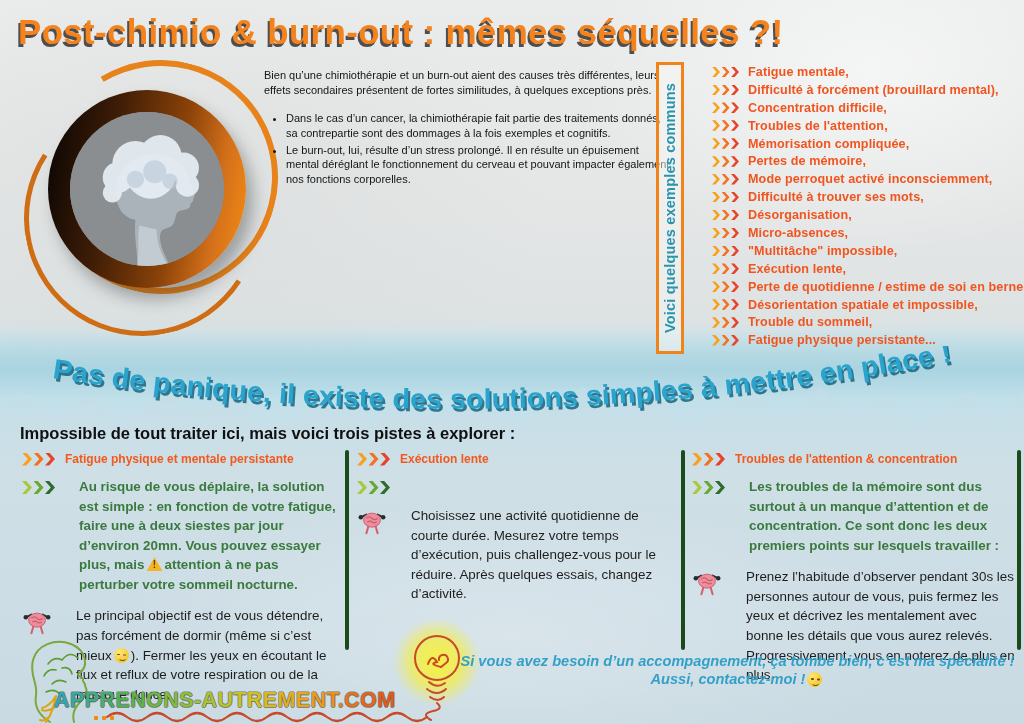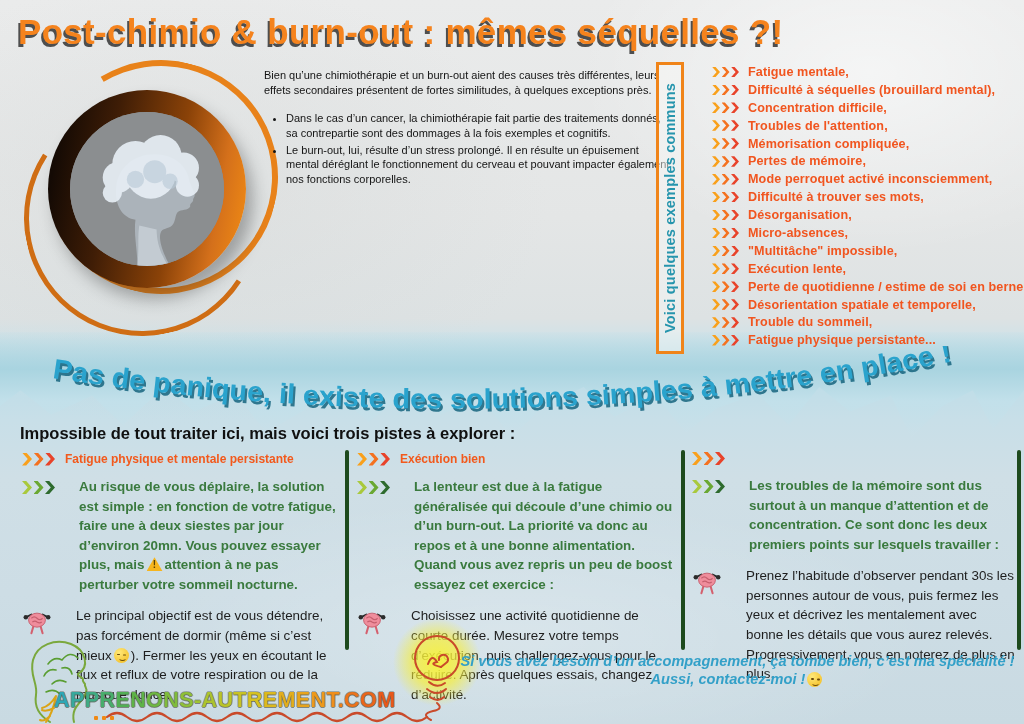--- a/index.html
+++ b/index.html
@@ -142,21 +142,21 @@
         </span>
         <span class="ex-text">Fatigue mentale,</span>
       </div>
 
       <div class="ex-row">
         <span class="chevs">
           <i class="c1"></i>
           <i class="c2"></i>
           <i class="c3"></i>
         </span>
-        <span class="ex-text">Difficulté à séquelles (brouillard mental),</span>
+        <span class="ex-text">Difficulté à forcément (brouillard mental),</span>
       </div>
 
       <div class="ex-row">
         <span class="chevs">
           <i class="c1"></i>
           <i class="c2"></i>
           <i class="c3"></i>
         </span>
         <span class="ex-text">Concentration difficile,</span>
       </div>
@@ -250,21 +250,21 @@
         </span>
         <span class="ex-text">Perte de quotidienne / estime de soi en berne,</span>
       </div>
 
       <div class="ex-row">
         <span class="chevs">
           <i class="c1"></i>
           <i class="c2"></i>
           <i class="c3"></i>
         </span>
-        <span class="ex-text">Désorientation spatiale et temporelle,</span>
+        <span class="ex-text">Désorientation spatiale et impossible,</span>
       </div>
 
       <div class="ex-row">
         <span class="chevs">
           <i class="c1"></i>
           <i class="c2"></i>
           <i class="c3"></i>
         </span>
         <span class="ex-text">Trouble du sommeil,</span>
       </div>
@@ -325,29 +325,28 @@
     </div>
   </div>
 
   <div class="col col2">
     <div class="col-head">
       <span class="chevs big">
           <i class="c1"></i>
           <i class="c2"></i>
           <i class="c3"></i>
         </span>
-      <span class="ctitle">Exécution bien</span>
+      <span class="ctitle">Exécution lente</span>
     </div>
     <div class="para">
       <span class="chevs big green">
           <i class="c1"></i>
           <i class="c2"></i>
           <i class="c3"></i>
         </span>
-      <span class="ptext green-text">La lenteur est due à la fatigue généralisée qui découle d’une chimio ou d’un burn-out. La priorité va donc au repos et à une bonne alimentation. Quand vous avez repris un peu de boost essayez cet exercice :</span>
     </div>
     <div class="para">
       <svg class="brain-ico" viewBox="0 0 32 30" width="30" height="28">
         <g stroke="#2b2b2b" stroke-width="2" stroke-linecap="round">
             <line x1="4" y1="10" x2="10" y2="7"></line>
             <line x1="22" y1="7" x2="28" y2="10"></line>
           </g>
         <circle cx="4" cy="10" r="2.4" fill="#2b2b2b"></circle>
           <circle cx="28" cy="10" r="2.4" fill="#2b2b2b"></circle>
         <ellipse cx="16" cy="13" rx="9" ry="7.5" fill="#ef8d9c" stroke="#c55f6e"></ellipse>
@@ -358,20 +357,21 @@
     </div>
   </div>
 
   <div class="col col3">
     <div class="col-head">
       <span class="chevs big">
           <i class="c1"></i>
           <i class="c2"></i>
           <i class="c3"></i>
         </span>
+      <span class="ctitle">Troubles de l'attention &amp; concentration</span>
     </div>
     <div class="para">
       <span class="chevs big green">
           <i class="c1"></i>
           <i class="c2"></i>
           <i class="c3"></i>
         </span>
       <span class="ptext green-text">Les troubles de la mémoire sont dus surtout à un manque d’attention et de concentration. Ce sont donc les deux premiers points sur lesquels travailler :</span>
     </div>
     <div class="para">

